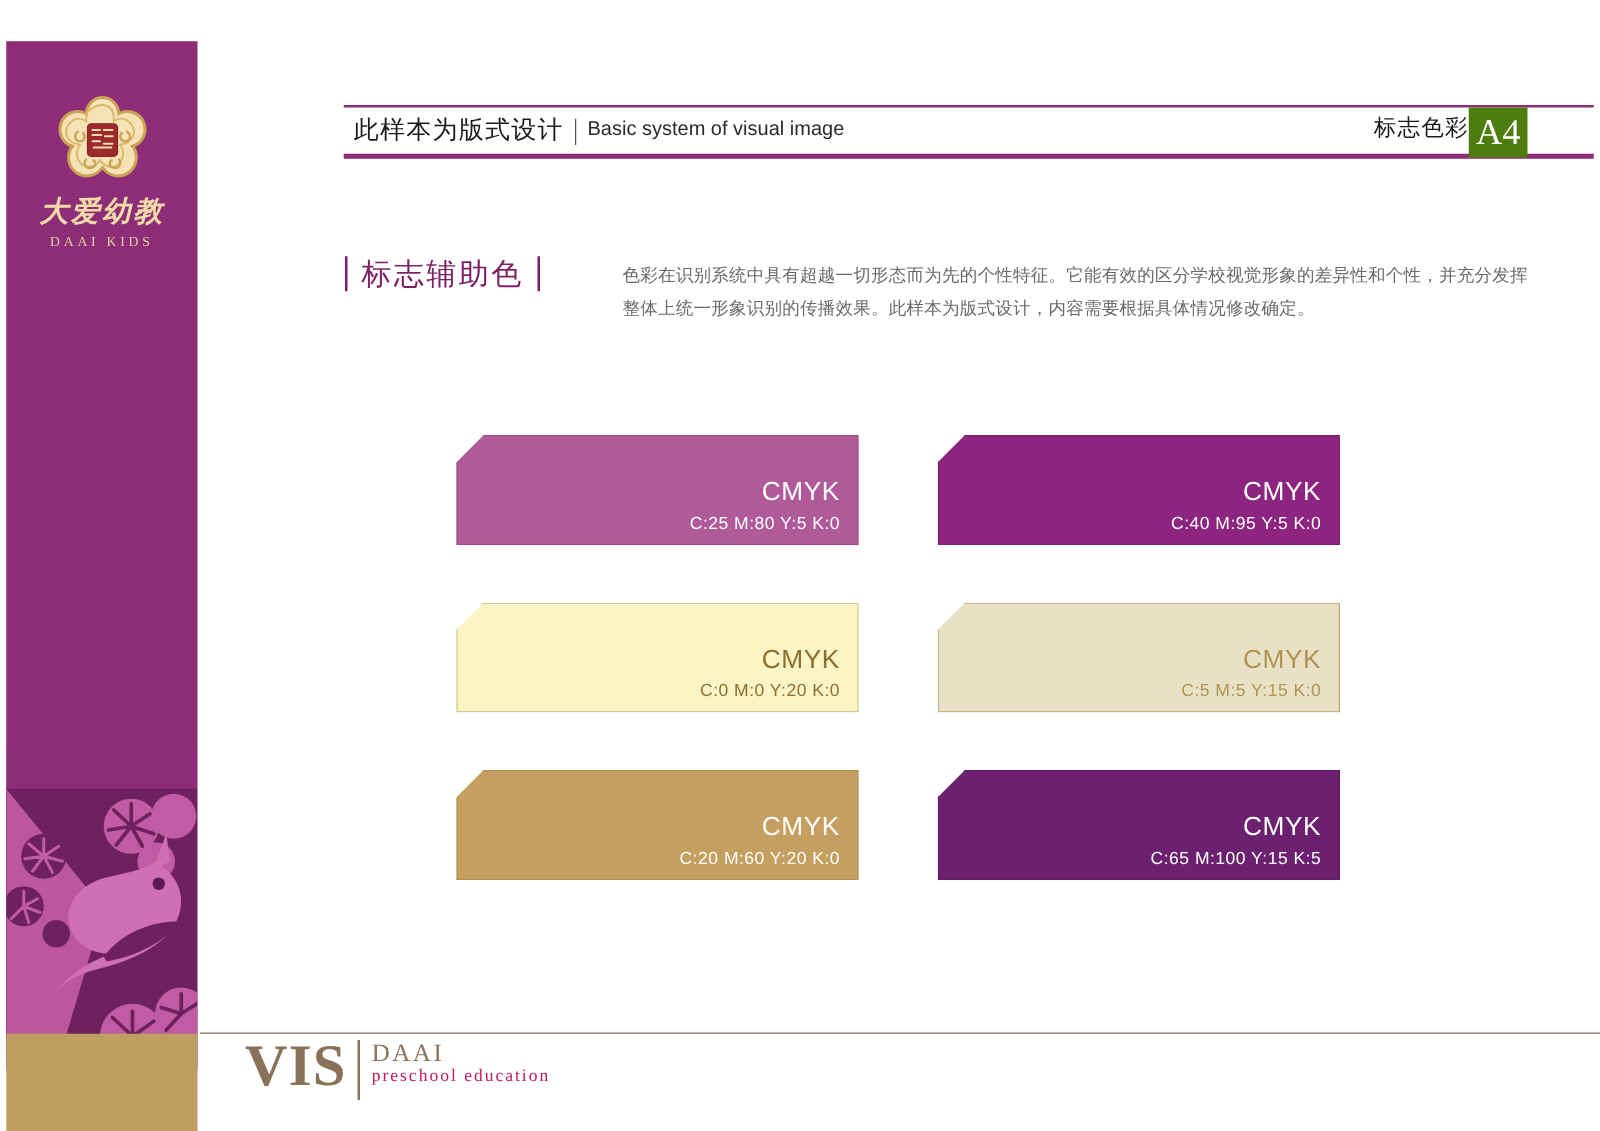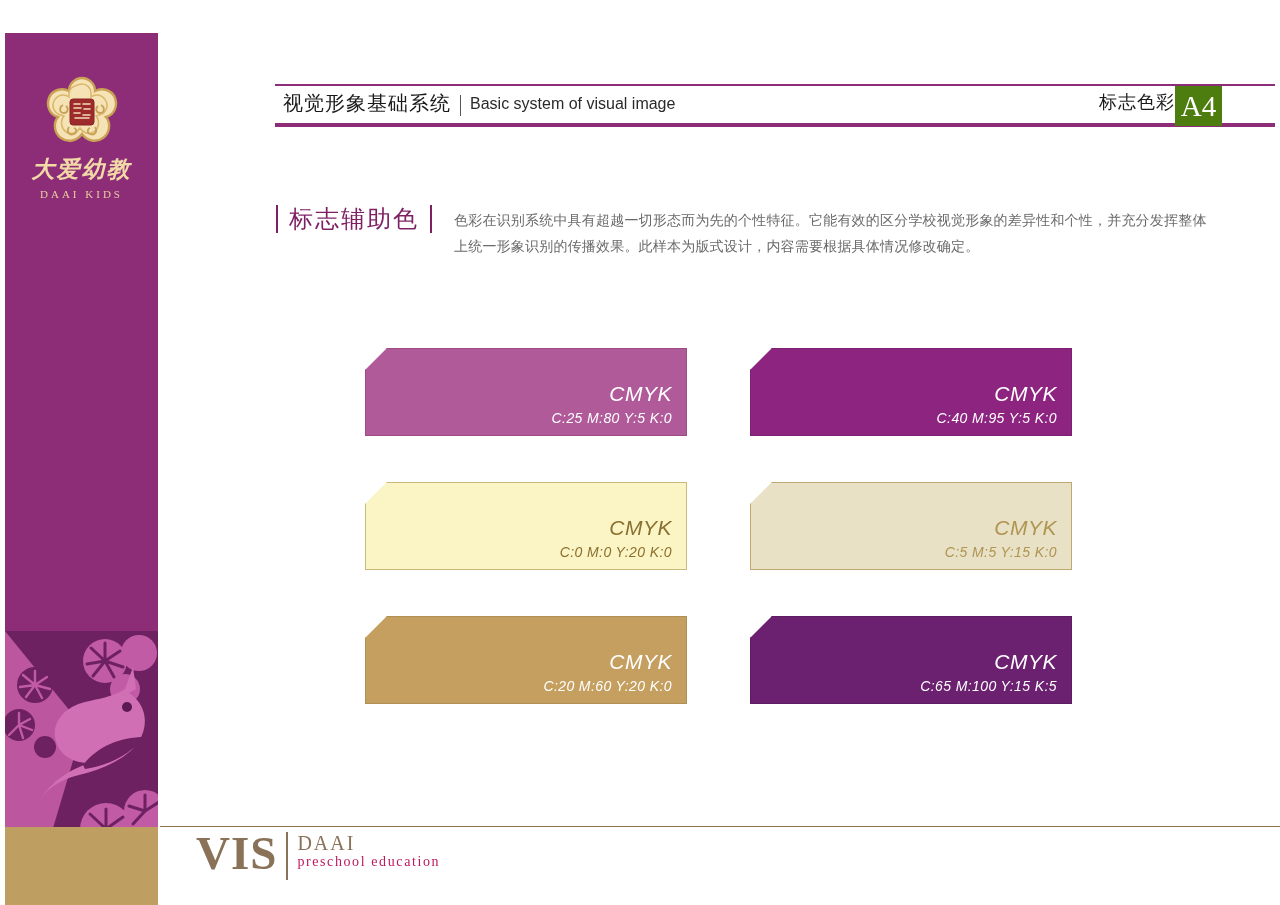--- a/index.html
+++ b/index.html
@@ -161,20 +161,21 @@
   }
 
   
   .section {
     position: absolute;
     left: 276px;
     top: 203px;
     width: 960px;
     display: flex;
     align-items: flex-start;
+    gap: 44px;
   }
   .sec-title {
     display: flex;
     align-items: center;
     white-space: nowrap;
     flex: 0 0 auto;
   }
   .bar {
     display: inline-block;
     width: 2px;
@@ -213,21 +214,20 @@
     margin-bottom: 46px;
   }
   .swatch-row:last-child { margin-bottom: 0; }
   .swatch {
     position: relative;
     width: 322px;
     height: 88px;
     box-sizing: border-box;
     -webkit-clip-path: polygon(22px 0, 100% 0, 100% 100%, 0 100%, 0 22px);
     clip-path: polygon(22px 0, 100% 0, 100% 100%, 0 100%, 0 22px);
-    font-style: italic;
   }
   .swatch + .swatch { margin-left: 63px; }
   .swatch-labels {
     position: absolute;
     right: 15px;
     bottom: 10px;
     text-align: right;
     line-height: 1.15;
   }
   .swatch-cmyk-title {
@@ -357,21 +357,21 @@
     </div>
   </div>
 
   <div class="gold-block"></div>
 
   <div class="header">
     <div class="rule-top"></div>
     <div class="rule-bottom"></div>
 
     <div class="header-left">
-      <span class="h-cn">视觉形象基础系统</span>
+      <span class="h-cn">此样本为版式设计</span>
       <span class="h-sep"></span>
       <span class="h-en">Basic system of visual image</span>
     </div>
 
     <div class="header-right">
       <span class="h-right-cn">标志色彩规范</span>
     </div>
   </div>
   <div class="a4-badge">A4</div>
 

